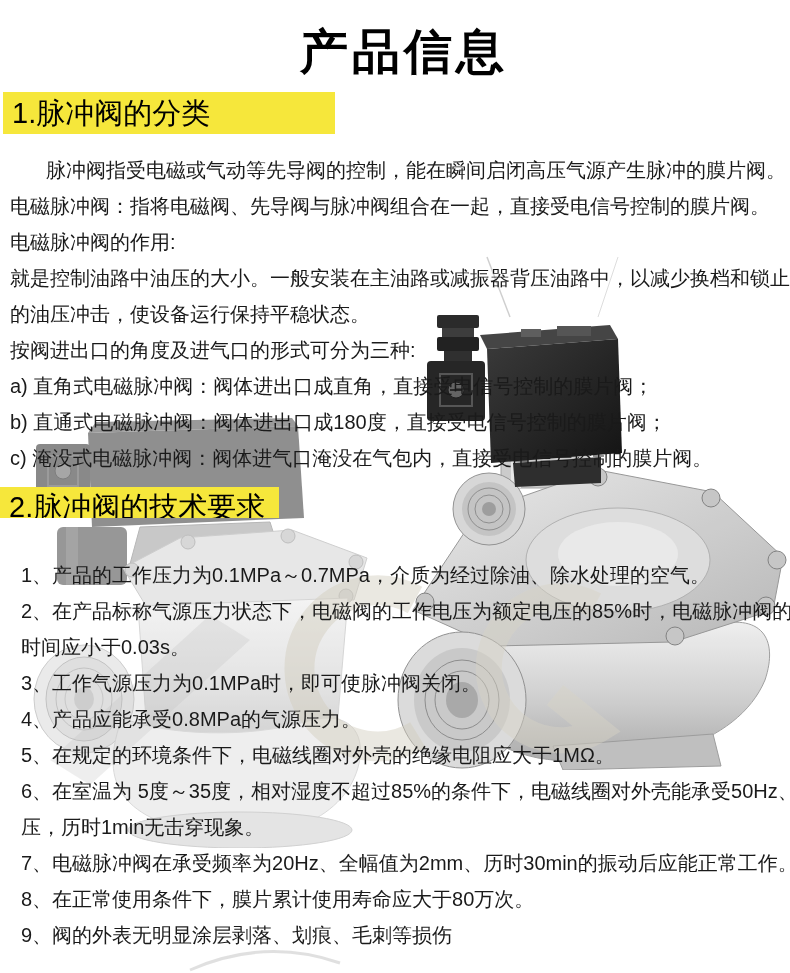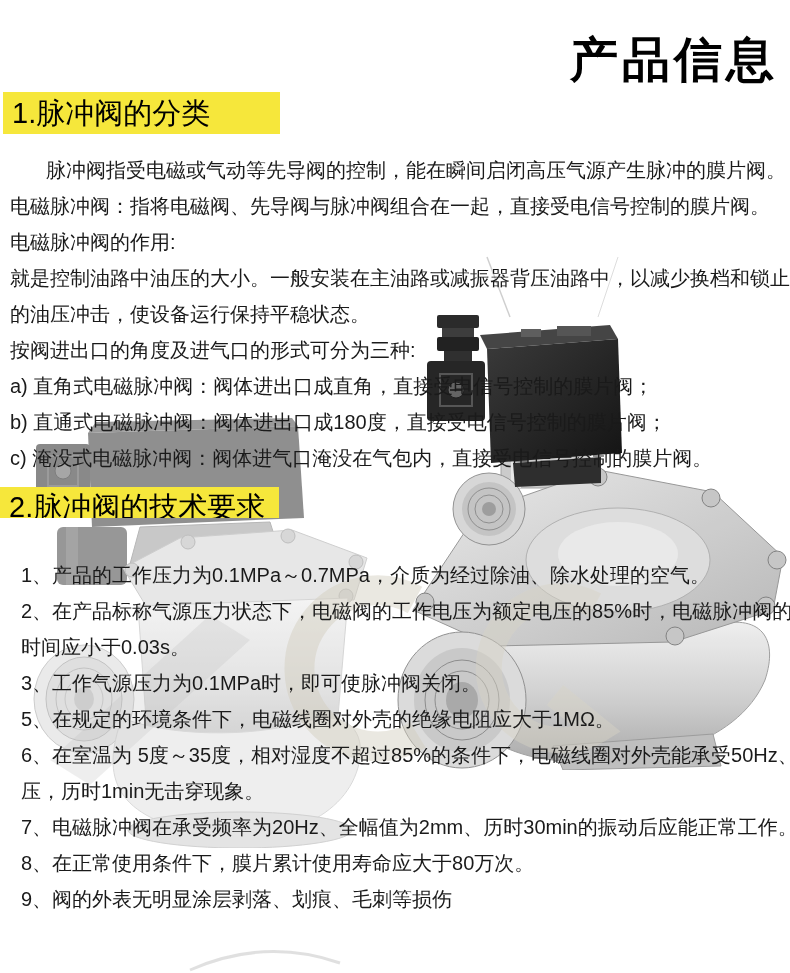--- a/index.html
+++ b/index.html
@@ -2,29 +2,29 @@
 <html><head>
 <meta charset="utf-8">
 <style>
   html,body{margin:0;padding:0;background:#ffffff;}
   .page{
     position:relative;width:790px;height:973px;margin:0 auto;background:#ffffff;
     overflow:hidden;font-family:"Liberation Sans","DejaVu Sans",sans-serif;color:#1a1a1a;
   }
   .photo,.wm{position:absolute;z-index:1;}
   .title{
-    position:absolute;z-index:2;left:0;right:0;top:16px;margin:12px;padding-left:18px;
-    text-align:right;font-size:48px;font-weight:bold;color:#000;letter-spacing:4px;
+    position:absolute;z-index:2;left:0;right:0;top:16px;margin:4px;padding-left:18px;
+    text-align:center;font-size:48px;font-weight:bold;color:#000;letter-spacing:4px;
   }
   .h2{
     position:absolute;z-index:2;background:#F6E73B;color:#000;
     font-size:29px;font-weight:500;line-height:42px;padding-left:9px;box-sizing:border-box;
     white-space:nowrap;overflow:hidden;
   }
-  .h2-1{left:3px;top:92px;width:277px;height:42px;}
+  .h2-1{left:3px;top:92px;width:332px;height:42px;}
   .h2-2{left:0px;top:487px;width:279px;height:31px;line-height:41px;}
   .tb{position:absolute;z-index:2;left:0;width:788px;}
   .tb1{top:152px;}
   .tb2{top:557px;}
   .line{
     margin:0;height:36px;line-height:36px;font-size:20px;color:#1a1a1a;
     padding-left:10px;white-space:nowrap;
   }
   .tb2 .line{padding-left:8px;margin-left:13px;}
   .line.indent{text-indent:36px;}
@@ -172,20 +172,21 @@
     <p class="line">b) 直通式电磁脉冲阀：阀体进出口成180度，直接受电信号控制的膜片阀；</p>
     <p class="line">c) 淹没式电磁脉冲阀：阀体进气口淹没在气包内，直接受电信号控制的膜片阀。</p>
   </div>
 
   <div class="h2 h2-2">2.脉冲阀的技术要求</div>
   <div class="tb tb2">
     <p class="line">1、产品的工作压力为0.1MPa～0.7MPa，介质为经过除油、除水处理的空气。</p>
     <p class="line">2、在产品标称气源压力状态下，电磁阀的工作电压为额定电压的85%时，电磁脉冲阀的开启响应</p>
     <p class="line">时间应小于0.03s。</p>
     <p class="line">3、工作气源压力为0.1MPa时，即可使脉冲阀关闭。</p>
+    <p class="line">4、产品应能承受0.8MPa的气源压力。</p>
     <p class="line">5、在规定的环境条件下，电磁线圈对外壳的绝缘电阻应大于1MΩ。</p>
     <p class="line">6、在室温为 5度～35度，相对湿度不超过85%的条件下，电磁线圈对外壳能承受50Hz、250V的电</p>
     <p class="line">压，历时1min无击穿现象。</p>
     <p class="line">7、电磁脉冲阀在承受频率为20Hz、全幅值为2mm、历时30min的振动后应能正常工作。</p>
     <p class="line">8、在正常使用条件下，膜片累计使用寿命应大于80万次。</p>
     <p class="line">9、阀的外表无明显涂层剥落、划痕、毛刺等损伤</p>
   </div>
 
 </div>
 

